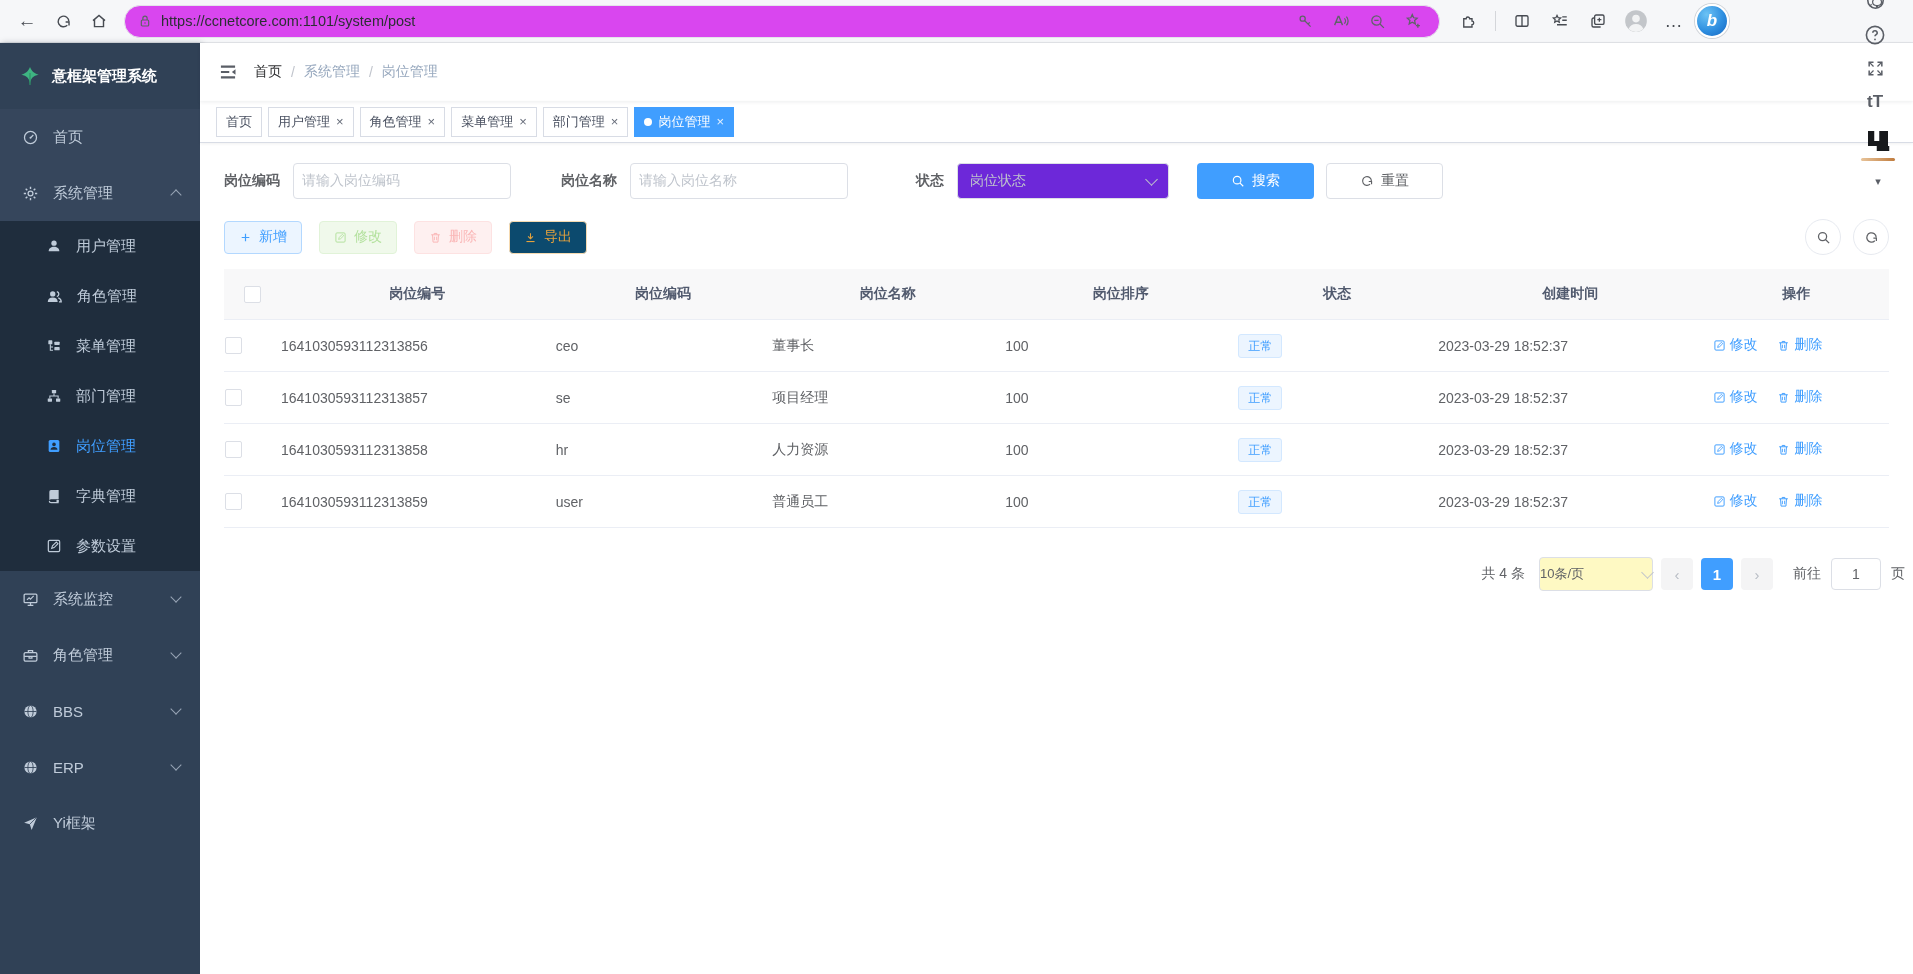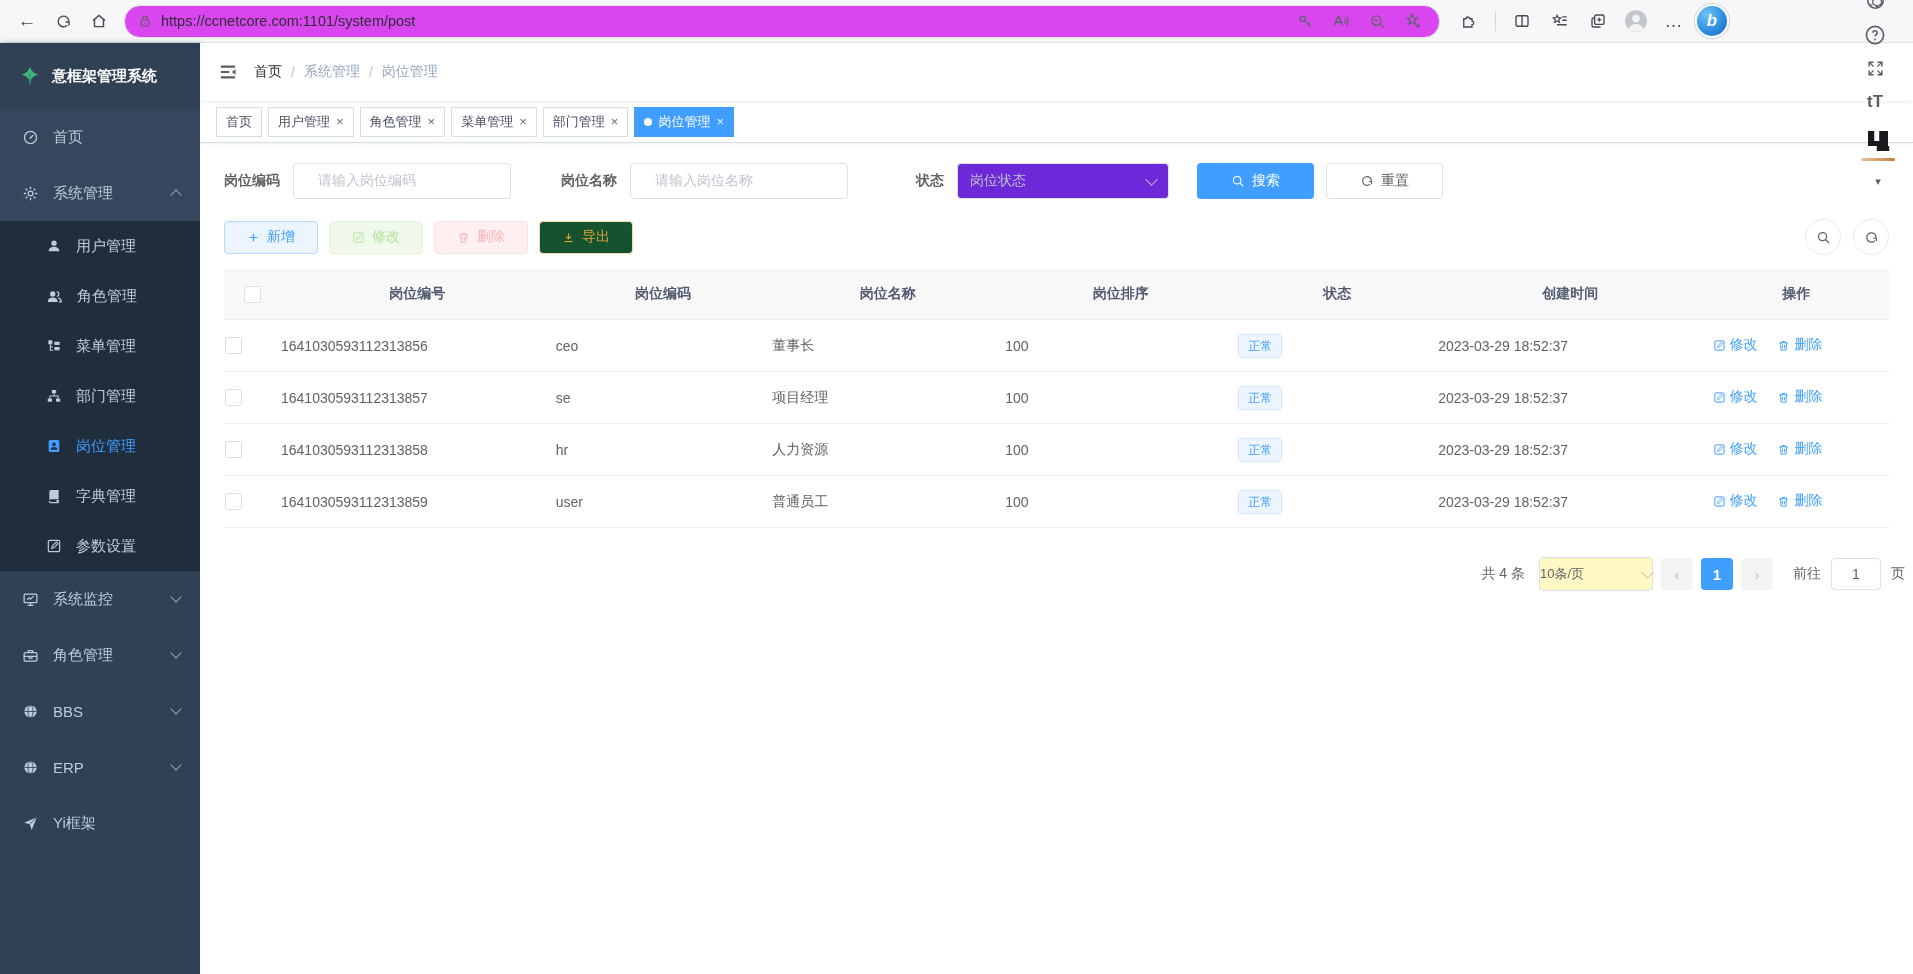--- a/index.html
+++ b/index.html
@@ -64,40 +64,40 @@
   .tag{height:28px;display:inline-flex;align-items:center;gap:6px;padding:0 9px;
     background:#fff;border:1px solid #d8dce5;color:#495060;font-size:13px;cursor:pointer;}
   .tag.active{background:#409eff;border-color:#409eff;color:#fff;}
   .tag-dot{width:8px;height:8px;border-radius:50%;background:#fff;}
   .tag-close{font-size:13px;line-height:1;opacity:.85;}
 
   
   .content{padding:20px 24px 0;flex:1;min-width:0;}
   .search-row{display:flex;align-items:center;margin-bottom:20px;font-size:14px;}
   .f-label{font-weight:bold;color:#606266;margin-right:13px;white-space:nowrap;}
-  .f-input{width:218px;height:36px;border:1px solid #dcdfe6;border-radius:4px;padding:0 24px;
+  .f-input{width:218px;height:36px;border:1px solid #dcdfe6;border-radius:4px;padding:0 8px;
     font-size:14px;color:#606266;background:#fff;outline:none;box-sizing:border-box;
     font-family:Liberation Serif, serif;}
   .f-input::placeholder{color:#bfc4cc;}
   .f-gap{width:50px;flex:none;}
   .f-select{width:212px;height:36px;border:1px solid #dcdfe6;border-radius:4px;background:#6d28d9;
     display:flex;align-items:center;padding:2px 12px;box-sizing:border-box;color:#bfc4cc;cursor:pointer;}
   .sel-chev{width:8px;height:8px;border-right:1.4px solid #c0c4cc;border-bottom:1.4px solid #c0c4cc;
     transform:rotate(45deg);margin-left:auto;margin-top:-3px;}
   .btn{height:36px;border-radius:4px;display:inline-flex;align-items:center;gap:7px;
     padding:0 33px;font-size:14px;cursor:pointer;border:1px solid transparent;box-sizing:border-box;}
   .btn-primary{background:#409eff;color:#fff;margin-left:28px;}
   .btn-default{background:#fff;color:#606266;border-color:#dcdfe6;margin-left:12px;}
 
   .toolbar-row{display:flex;align-items:center;margin-bottom:14px;}
-  .btn-sm{height:33px;padding:0 22px;margin-right:11px;}
+  .btn-sm{height:33px;padding:0 14px;margin-right:17px;}
   .btn-add{background:#ecf5ff;color:#409eff;border-color:#b3d8ff;}
   .btn-edit{background:#f0f9eb;color:#b3e19d;border-color:#e1f3d8;cursor:not-allowed;}
   .btn-del{background:#fef0f0;color:#fab6b6;border-color:#fde2e2;cursor:not-allowed;}
-  .btn-exp{background:#14532d;color:#e6a23c;border-color:#f5dab1;}
+  .btn-exp{background:#0c4a6e;color:#e6a23c;border-color:#f5dab1;}
   .tb-right{margin-left:auto;display:flex;}
   .circle-btn{width:34px;height:34px;border-radius:50%;border:1px solid #e7eaf0;background:#fff;
     display:flex;align-items:center;justify-content:center;color:#606266;margin-left:12px;cursor:pointer;}
 
   table.grid{width:100%;border-collapse:collapse;font-size:14px;color:#606266;table-layout:fixed;}
   .grid th{background:#f8f8f9;color:#515a6e;font-weight:bold;height:48px;
     border-bottom:1px solid #ebeef5;text-align:center;}
   .grid td{height:49px;border-bottom:1px solid #ebeef5;text-align:left;white-space:nowrap;}
   .cb{display:inline-block;width:15px;height:15px;border:1px solid #dcdfe6;border-radius:2px;
     background:#fff;vertical-align:middle;cursor:pointer;}

